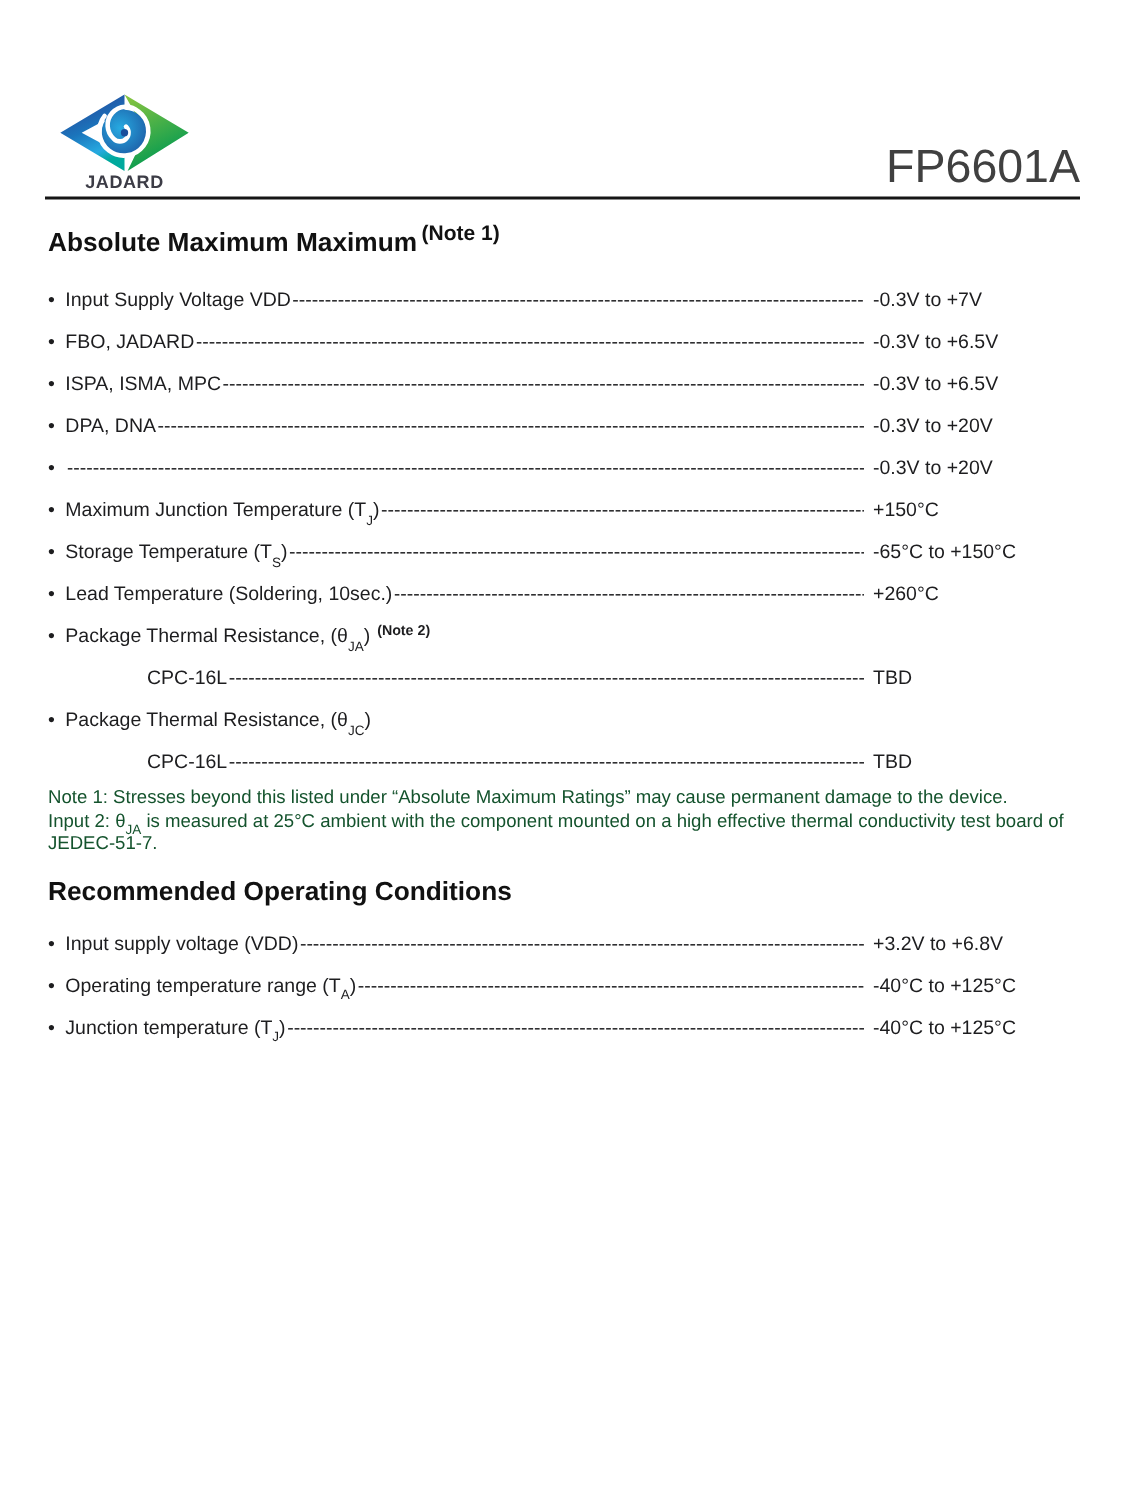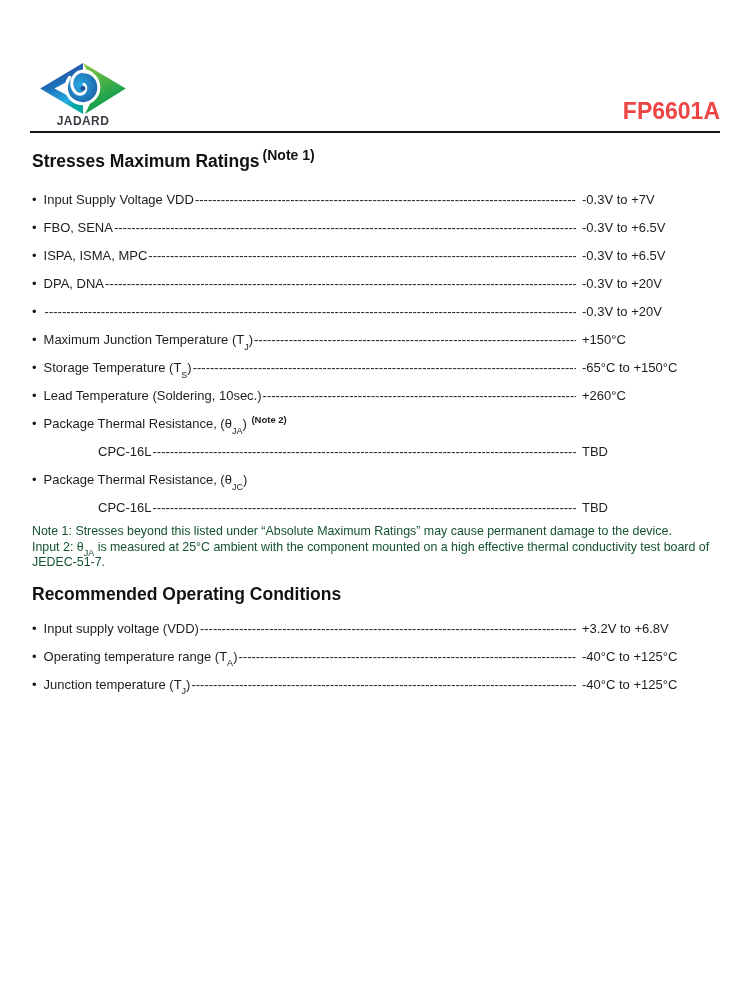--- a/index.html
+++ b/index.html
@@ -18,21 +18,21 @@
     position:absolute; left:38px; top:114px; width:90px;
     text-align:center; font-size:12px; font-weight:700;
     color:#3c3c46; letter-spacing:0.4px;
   }
   .header-rule {
     position:absolute; left:30px; top:131px; width:690px; height:2px;
     background:#161616;
   }
   .part-title {
     position:absolute; right:30px; top:95px;
-    font-size:23px; font-weight:700; color:#ef4444; line-height:32px;
+    font-size:31px; font-weight:400; color:#404040; line-height:32px;
     white-space:nowrap;
   }
   
   .content { position:absolute; left:32px; top:150px; width:690px; }
   .section-heading {
     font-size:17.5px; font-weight:700; color:#111; line-height:22px;
     white-space:nowrap;
   }
   .section-heading .hsup {
     font-size:14px; font-weight:700; vertical-align:7px; margin-left:3px;
@@ -91,32 +91,32 @@
     <circle cx="44" cy="26" r="15" fill="url(#gEye)"></circle>
     <path d="M31,15 A16,16 0 1 0 53,12 A12,12 0 1 0 37,30 A5.5,5.5 0 1 0 45,22" fill="none" stroke="#ffffff" stroke-width="3" stroke-linecap="round"></path>
     <circle cx="44" cy="26" r="2.4" fill="#1B4F9B"></circle>
   </svg>
   <div class="brand">JADARD</div>
   <div class="part-title">FP6601A</div>
   <div class="header-rule"></div>
 
   <div class="content">
 
-    <h2 class="section-heading"><span>Stresses Maximum Ratings</span><span class="hsup">(Note 1)</span></h2>
+    <h2 class="section-heading"><span>Absolute Maximum Maximum</span><span class="hsup">(Note 1)</span></h2>
 
     <div class="spec-list">
         <div class="spec-row">
           <span class="bullet">•</span>
           <span class="label">Input Supply Voltage VDD</span>
           <span class="leader">----------------------------------------------------------------------------------------------------------------------------------------------------------------------------------------------------------------------------------------------------------------------------------------------------------------------------------------------------------------------------------------------------------------</span>
           <span class="value">-0.3V to +7V</span>
         </div>
         <div class="spec-row">
           <span class="bullet">•</span>
-          <span class="label">FBO, SENA</span>
+          <span class="label">FBO, JADARD</span>
           <span class="leader">----------------------------------------------------------------------------------------------------------------------------------------------------------------------------------------------------------------------------------------------------------------------------------------------------------------------------------------------------------------------------------------------------------------</span>
           <span class="value">-0.3V to +6.5V</span>
         </div>
         <div class="spec-row">
           <span class="bullet">•</span>
           <span class="label">ISPA, ISMA, MPC</span>
           <span class="leader">----------------------------------------------------------------------------------------------------------------------------------------------------------------------------------------------------------------------------------------------------------------------------------------------------------------------------------------------------------------------------------------------------------------</span>
           <span class="value">-0.3V to +6.5V</span>
         </div>
         <div class="spec-row">

